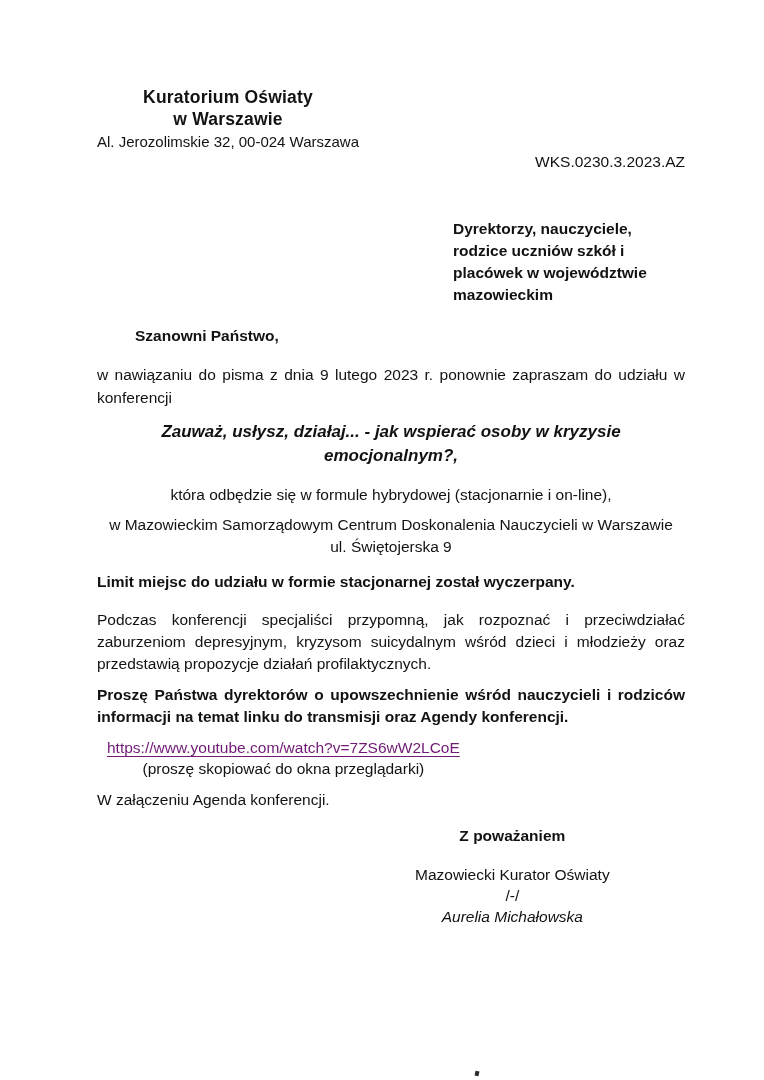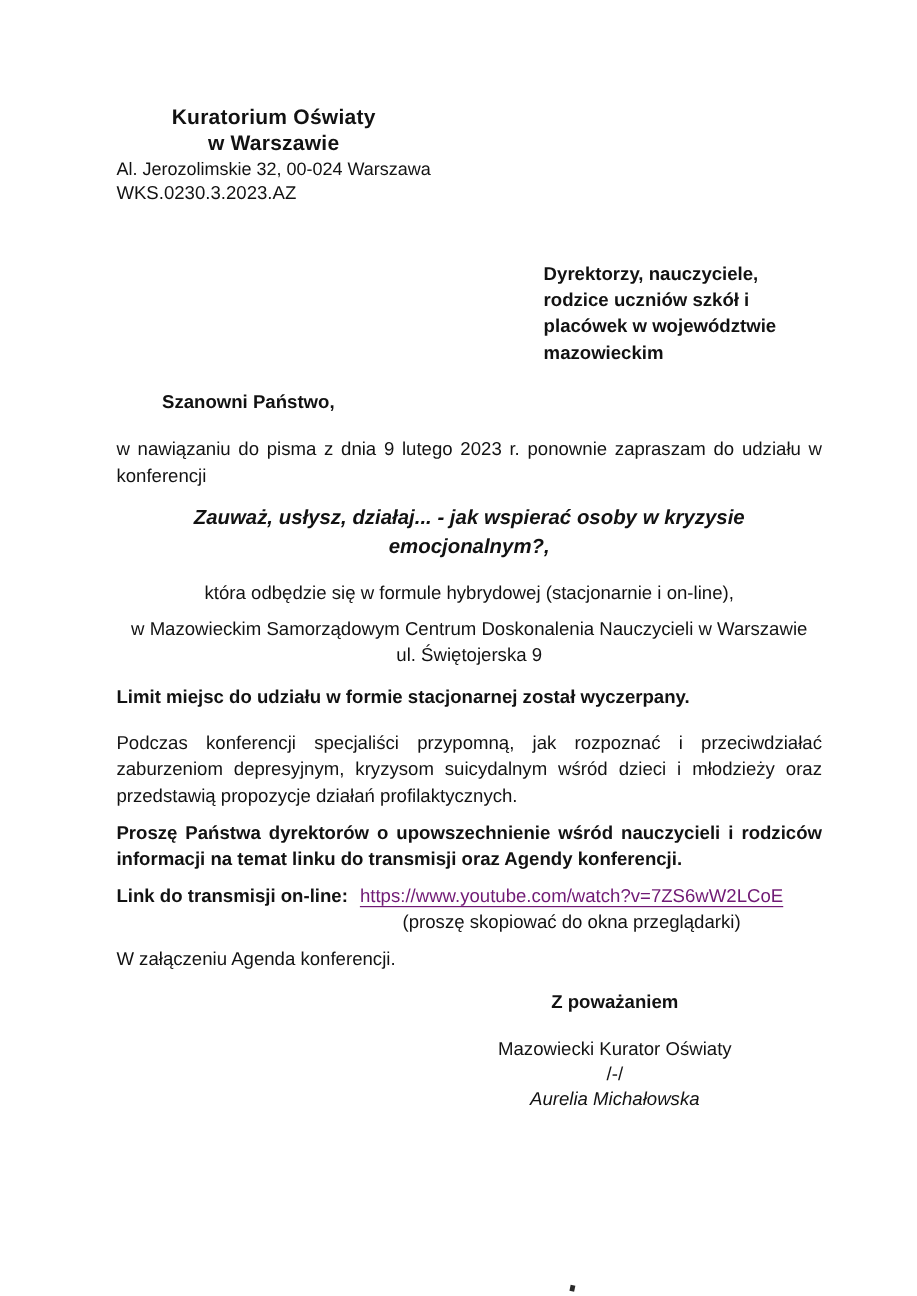--- a/index.html
+++ b/index.html
@@ -27,21 +27,21 @@
     margin-top: 86px;
     width: fit-content;
     text-align: center;
     line-height: 22px;
   }
   .org-line { font-size: 17.5px; font-weight: bold; letter-spacing: .2px; }
   .org-address { font-size: 15px; font-weight: normal; line-height: 20px; margin-top: 2px; }
 
   
   .date-line { margin-top: 15px; text-align: right; font-size: 15.5px; line-height: 19px; }
-  .ref-line  { text-align: left; font-size: 15.5px; line-height: 19px; }
+  .ref-line  { text-align: right; font-size: 15.5px; line-height: 19px; }
 
   
   .recipient {
     margin-top: 47px;
     margin-left: 356px;
     font-weight: bold;
     font-size: 15.5px;
     line-height: 22px;
   }
 
@@ -169,21 +169,20 @@
     </div>
 
 
     <div class="limit-line">Limit miejsc do udziału w formie stacjonarnej został wyczerpany.</div>
 
     <div class="para description">Podczas konferencji specjaliści przypomną, jak rozpoznać i przeciwdziałać zaburzeniom depresyjnym, kryzysom suicydalnym wśród dzieci i młodzieży oraz przedstawią propozycje działań profilaktycznych.</div>
 
     <div class="para request">Proszę Państwa dyrektorów o upowszechnienie wśród nauczycieli i rodziców informacji na temat linku do transmisji oraz Agendy konferencji.</div>
 
     <div class="link-row">
-      <span class="link-label">Link do transmisji on-line:</span>
       <span class="link-col">
         <a class="link-url" href="#">https://www.youtube.com/watch?v=7ZS6wW2LCoE</a>
         <div class="link-note">(proszę skopiować do okna przeglądarki)</div>
       </span>
     </div>
 
     <div class="attachment-line">W załączeniu Agenda konferencji.</div>
 
     <div class="closing">
       <div class="sign-off">Z poważaniem</div>

